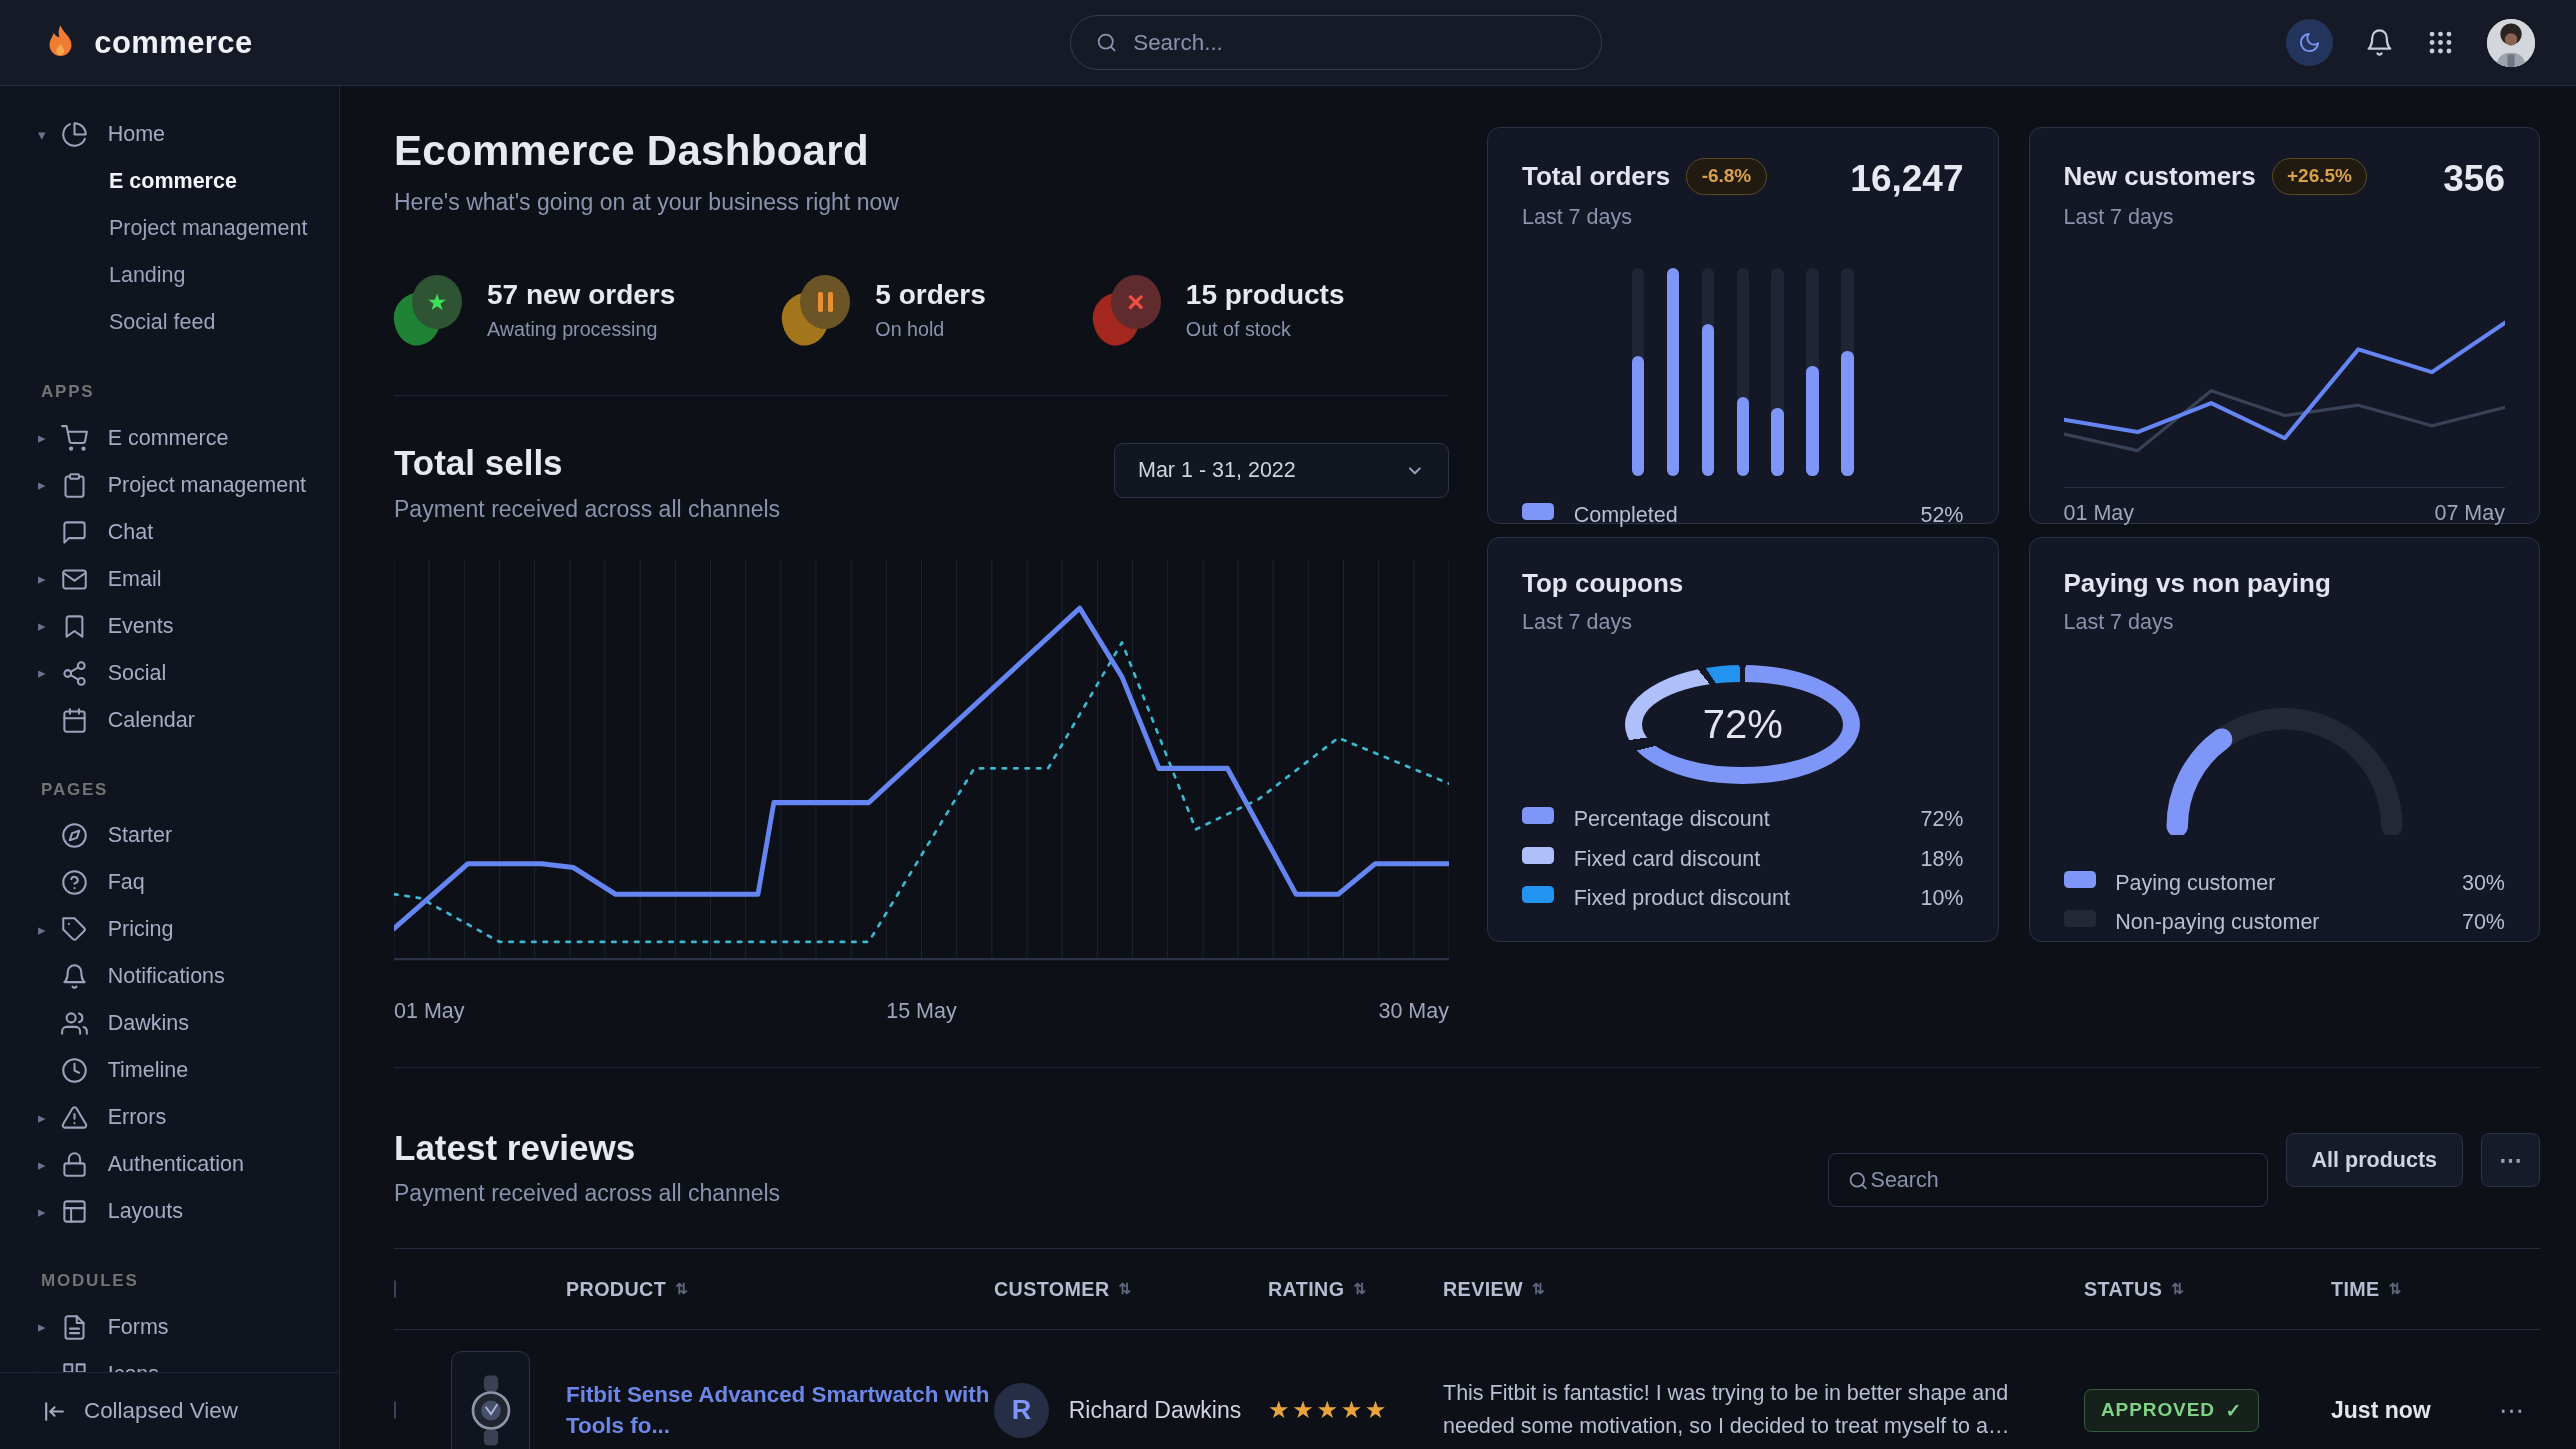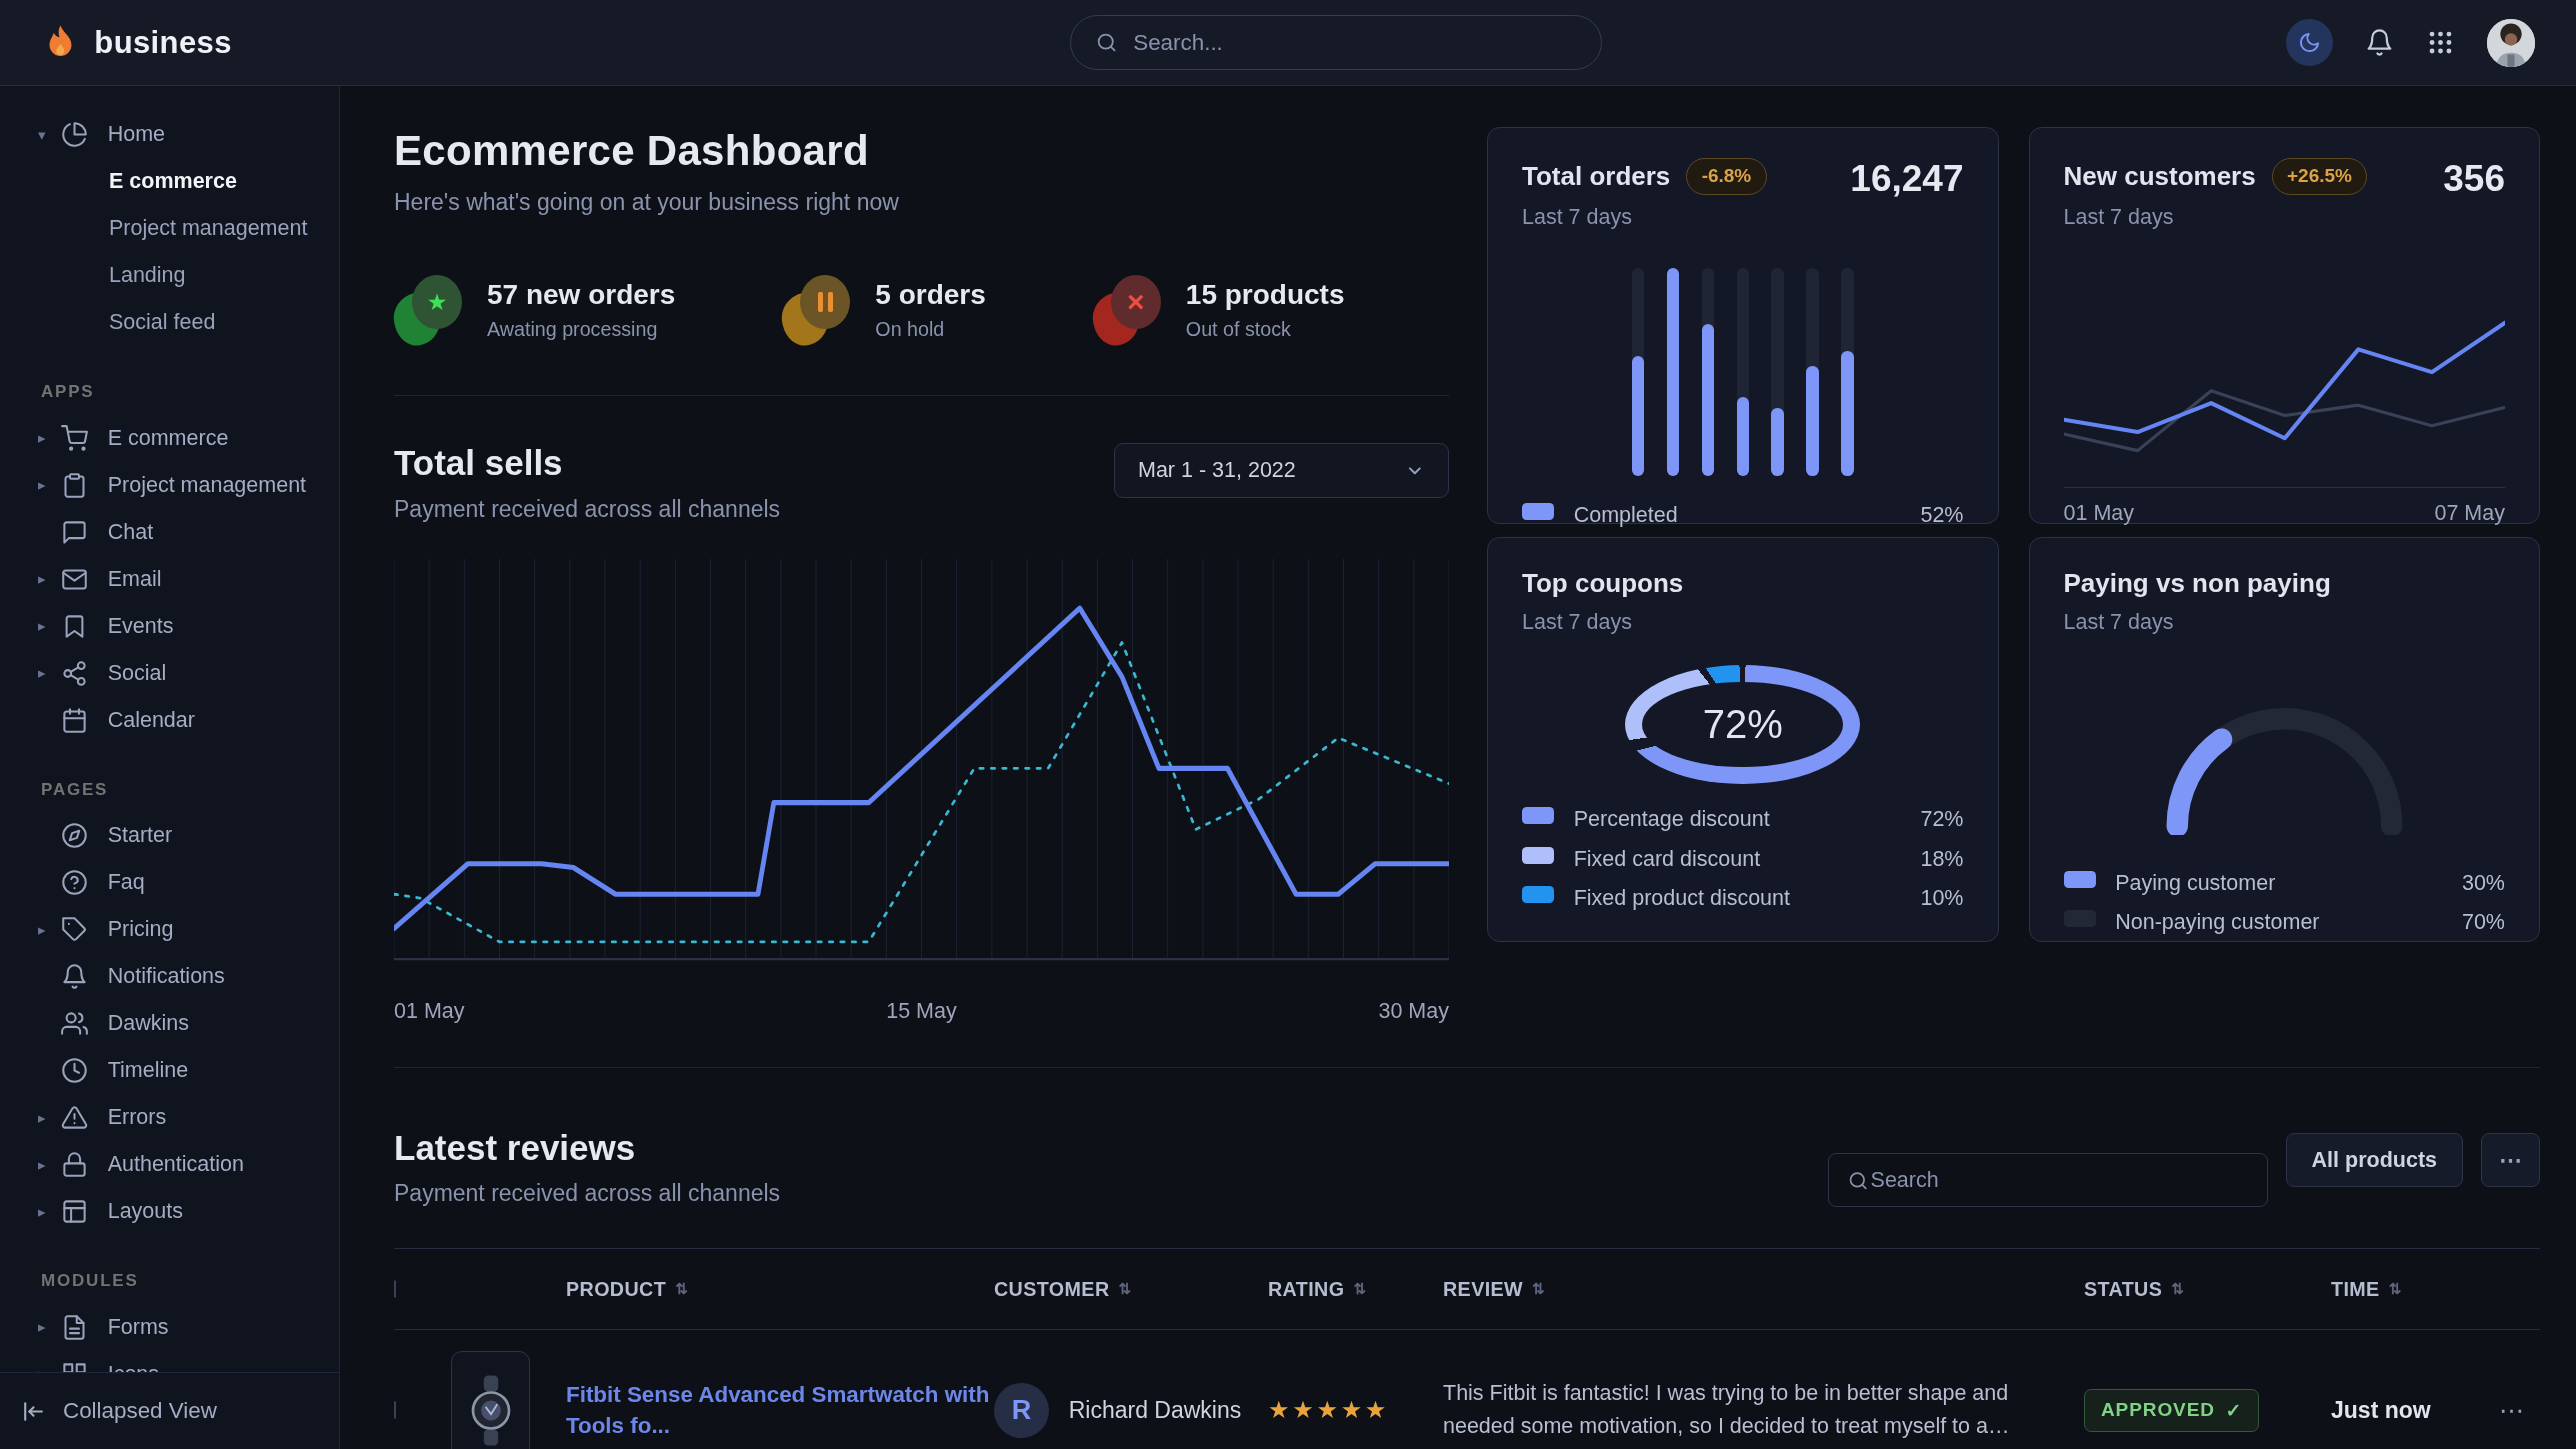--- a/index.html
+++ b/index.html
@@ -26,21 +26,21 @@
   
   .sidebar { background:#10141e; border-right:1.8px solid #20263a; display:flex; flex-direction:column; overflow:hidden; }
   .side-nav { flex:1; overflow:hidden; padding-top:25px; }
   .sidebar-group-label { font-size:17px; font-weight:700; letter-spacing:1.8px; color:#737373; padding-left:41px; margin:36px 0 12.5px 0; }
   .side-item { display:flex; align-items:center; height:47px; padding-left:38px; gap:0; color:#a5adc4; font-size:21.5px; cursor:pointer; }
   .side-item .caret { width:23px; font-size:15px; color:#6a7490; flex:0 0 23px; }
   .side-item .s-icon { width:27px; height:27px; margin-right:19.7px; flex:0 0 27px; color:#9aa3bb; }
   .side-item .s-icon svg { width:27px; height:27px; }
   .side-child { display:flex; align-items:center; height:47px; padding-left:109px; color:#9aa3bb; font-size:21.5px; cursor:pointer; }
   .side-child.active { color:#f2f4f8; font-weight:700; }
-  .side-footer { border-top:1.8px solid #20263a; height:77px; display:flex; align-items:center; gap:18px; padding-left:20px; color:#a5adc4; font-size:22.4px; cursor:pointer; }
+  .side-footer { border-top:1.8px solid #20263a; height:77px; display:flex; align-items:center; gap:18px; padding-left:41px; color:#a5adc4; font-size:22.4px; cursor:pointer; }
   .side-footer svg { width:25px; height:25px; }
 
   
   main { overflow:hidden; padding:41px 36px 0 54px; background:#0d1017; }
   .top-section { display:grid; grid-template-columns:1fr 1053px; column-gap:38px; }
   .page-title { font-size:42px; font-weight:700; color:#e6e9f0; letter-spacing:0.3px; }
   .page-subtitle { font-size:23px; color:#8a93ad; margin-top:14.3px; }
 
   .stats-row { display:flex; gap:107px; margin-top:59px; }
   .stat { display:flex; align-items:center; gap:25px; }
@@ -127,21 +127,21 @@
 <body>
 
 <div class="app">
 
   <header class="navbar">
     <div class="logo">
       <svg viewBox="0 0 32 32">
           <path d="M16 2c2 6 9 9 9 16a9 9 0 0 1-18 0c0-4 2.5-6.5 3.5-10 1.3 2.4 2.6 3.4 4.7 3.6-1.2-3.3-1-6.6.8-9.6z" fill="#ee7d33"></path>
           <path d="M16 17c1.2 2.2 3 3.2 3 6a3.2 3.2 0 0 1-6.4 0c0-2.6 2.2-3.6 3.4-6z" fill="#f5a94e"></path>
         </svg>
-      <span class="logo-name">business</span>
+      <span class="logo-name">commerce</span>
     </div>
     <div class="nav-search">
       <svg width="23" height="23" viewBox="0 0 24 24" fill="none" stroke="#8a93ad" stroke-width="2" stroke-linecap="round">
           <circle cx="11" cy="11" r="8"></circle>
           <line x1="21" y1="21" x2="16.65" y2="16.65"></line>
         </svg>
       <input type="text" placeholder="Search..." style="">
     </div>
     <div class="nav-right">
       <div class="theme-btn">

